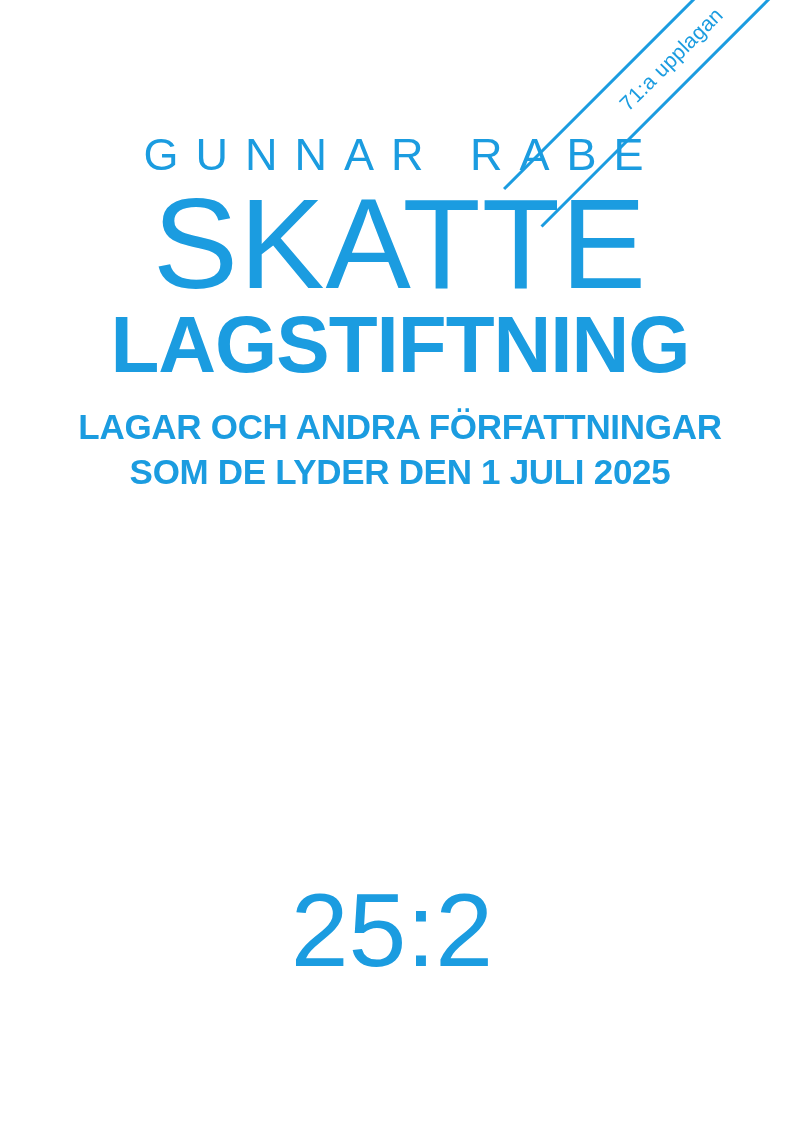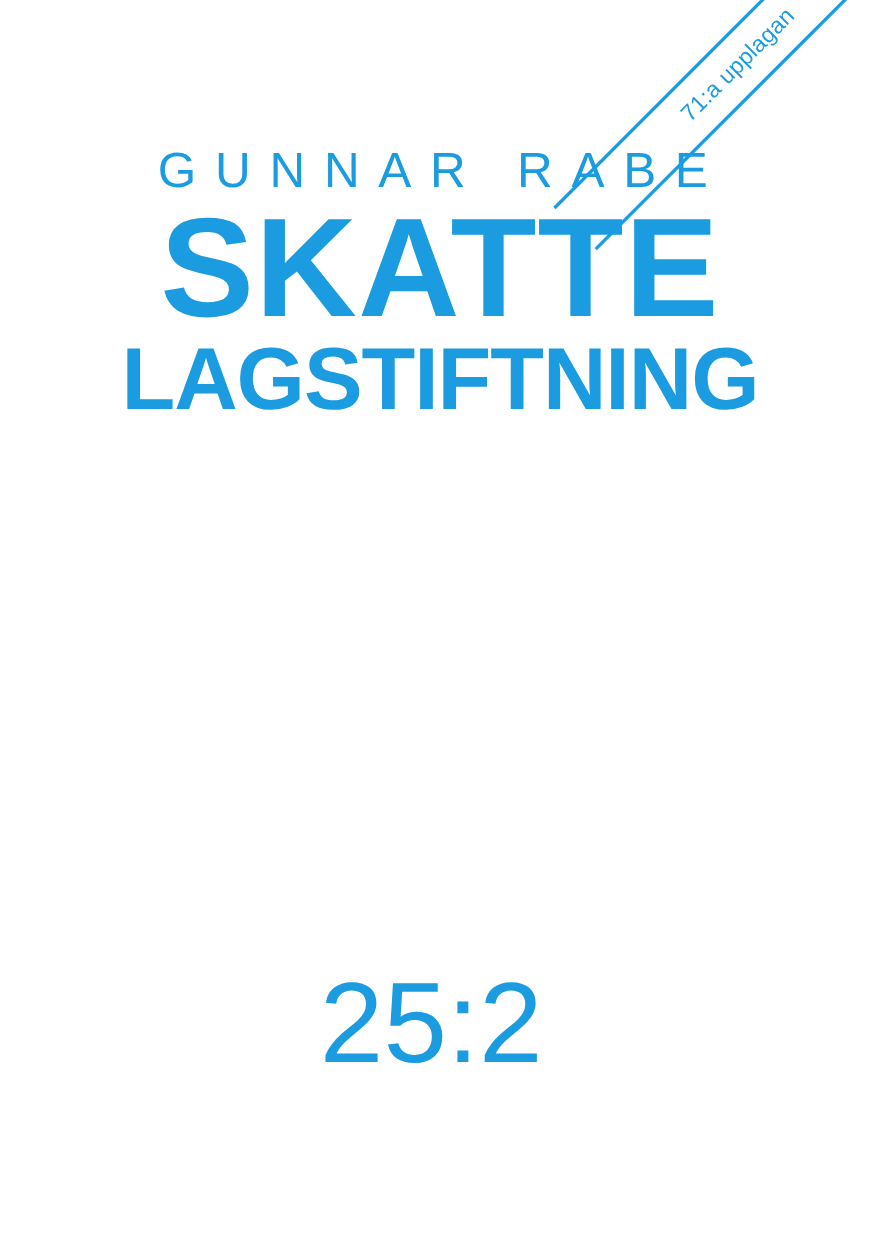--- a/index.html
+++ b/index.html
@@ -67,21 +67,21 @@
     font-size: 45px;
     font-weight: 400;
     letter-spacing: 17px;
     color: #1b9ce0;
     line-height: 1.0;
     padding-left: 4px;
     margin: 0 0 8px 0;
   }
   .main-title-1 {
     font-size: 128px;
-    font-weight: 700;
+    font-weight: 400;
     letter-spacing: 1px;
     line-height: 0.92;
     color: #1b9ce0;
     margin: 0;
     padding-left: 0;
   }
   .main-title-2 {
     font-size: 80px;
     font-weight: 700;
     letter-spacing: -1px;
@@ -121,17 +121,21 @@
   <div class="ribbon-wrap">
     <div class="ribbon-band">
       <span class="ribbon-text">71:a upplagan</span>
     </div>
   </div>
 
   <div class="title-block">
     <div class="author">GUNNAR RABE</div>
     <div class="main-title-1">SKATTE</div>
     <div class="main-title-2">LAGSTIFTNING</div>
+    <div class="subtitle">
+      <div>LAGAR OCH ANDRA FÖRFATTNINGAR</div>
+      <div>SOM DE LYDER DEN 1 JULI 2025</div>
+    </div>
   </div>
 
   <div class="edition-number">25:2</div>
 
 </div>
 
 </body></html>

